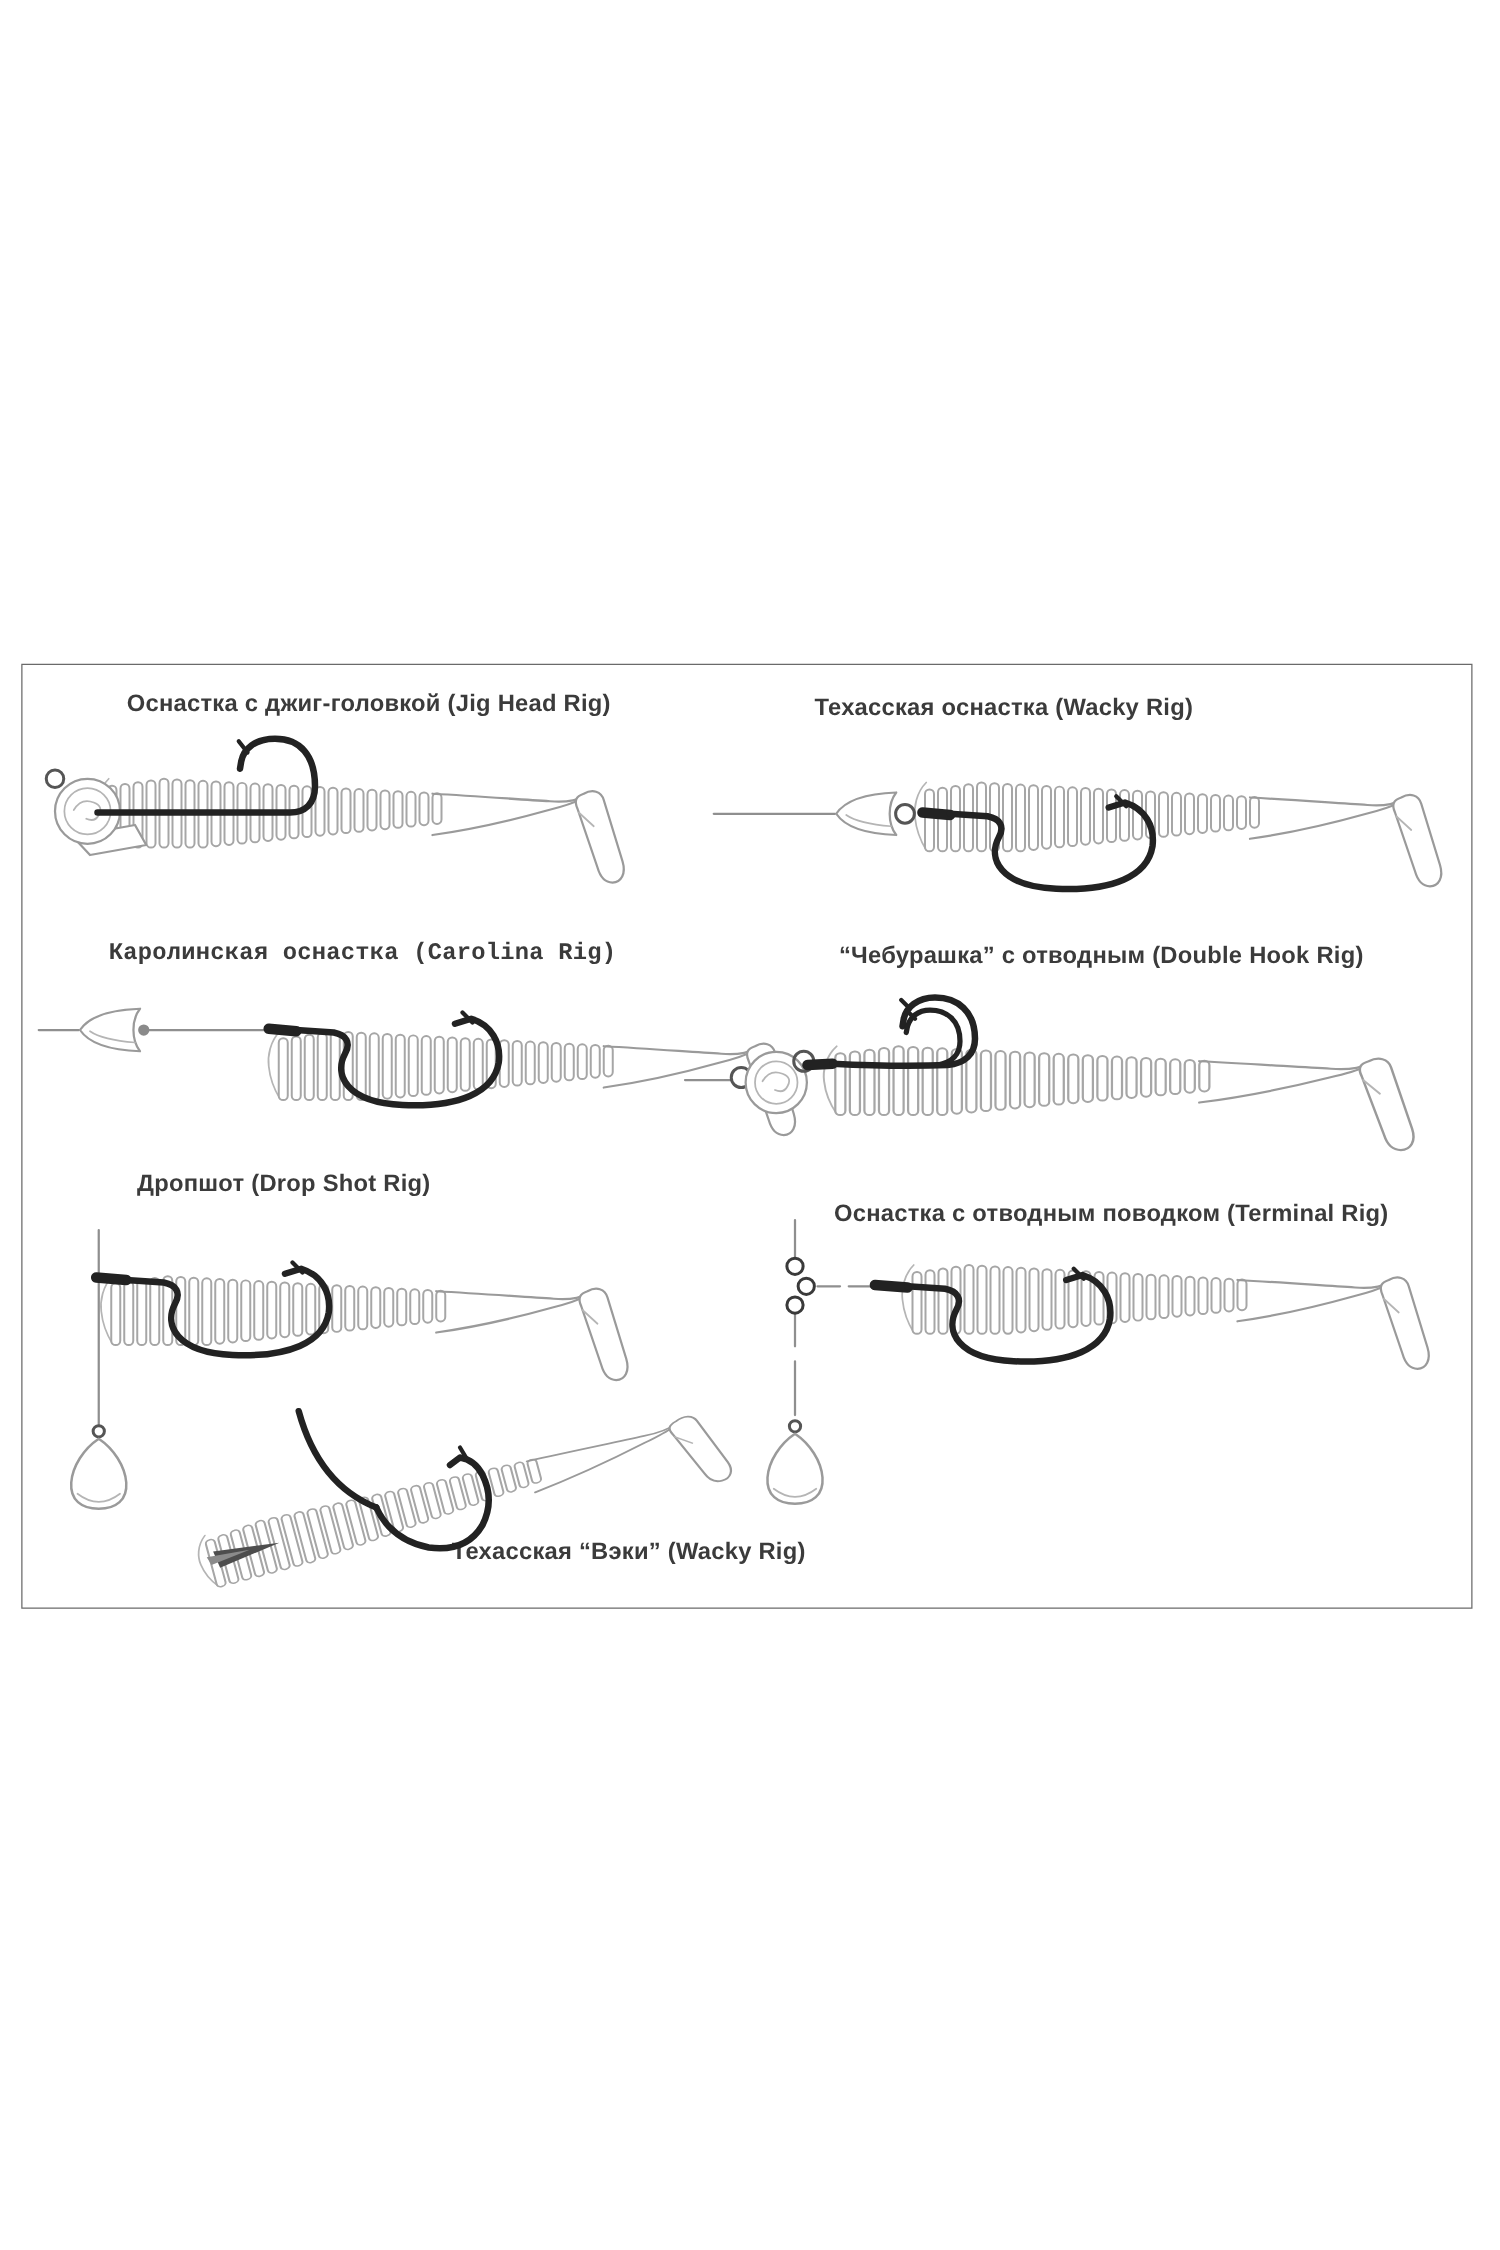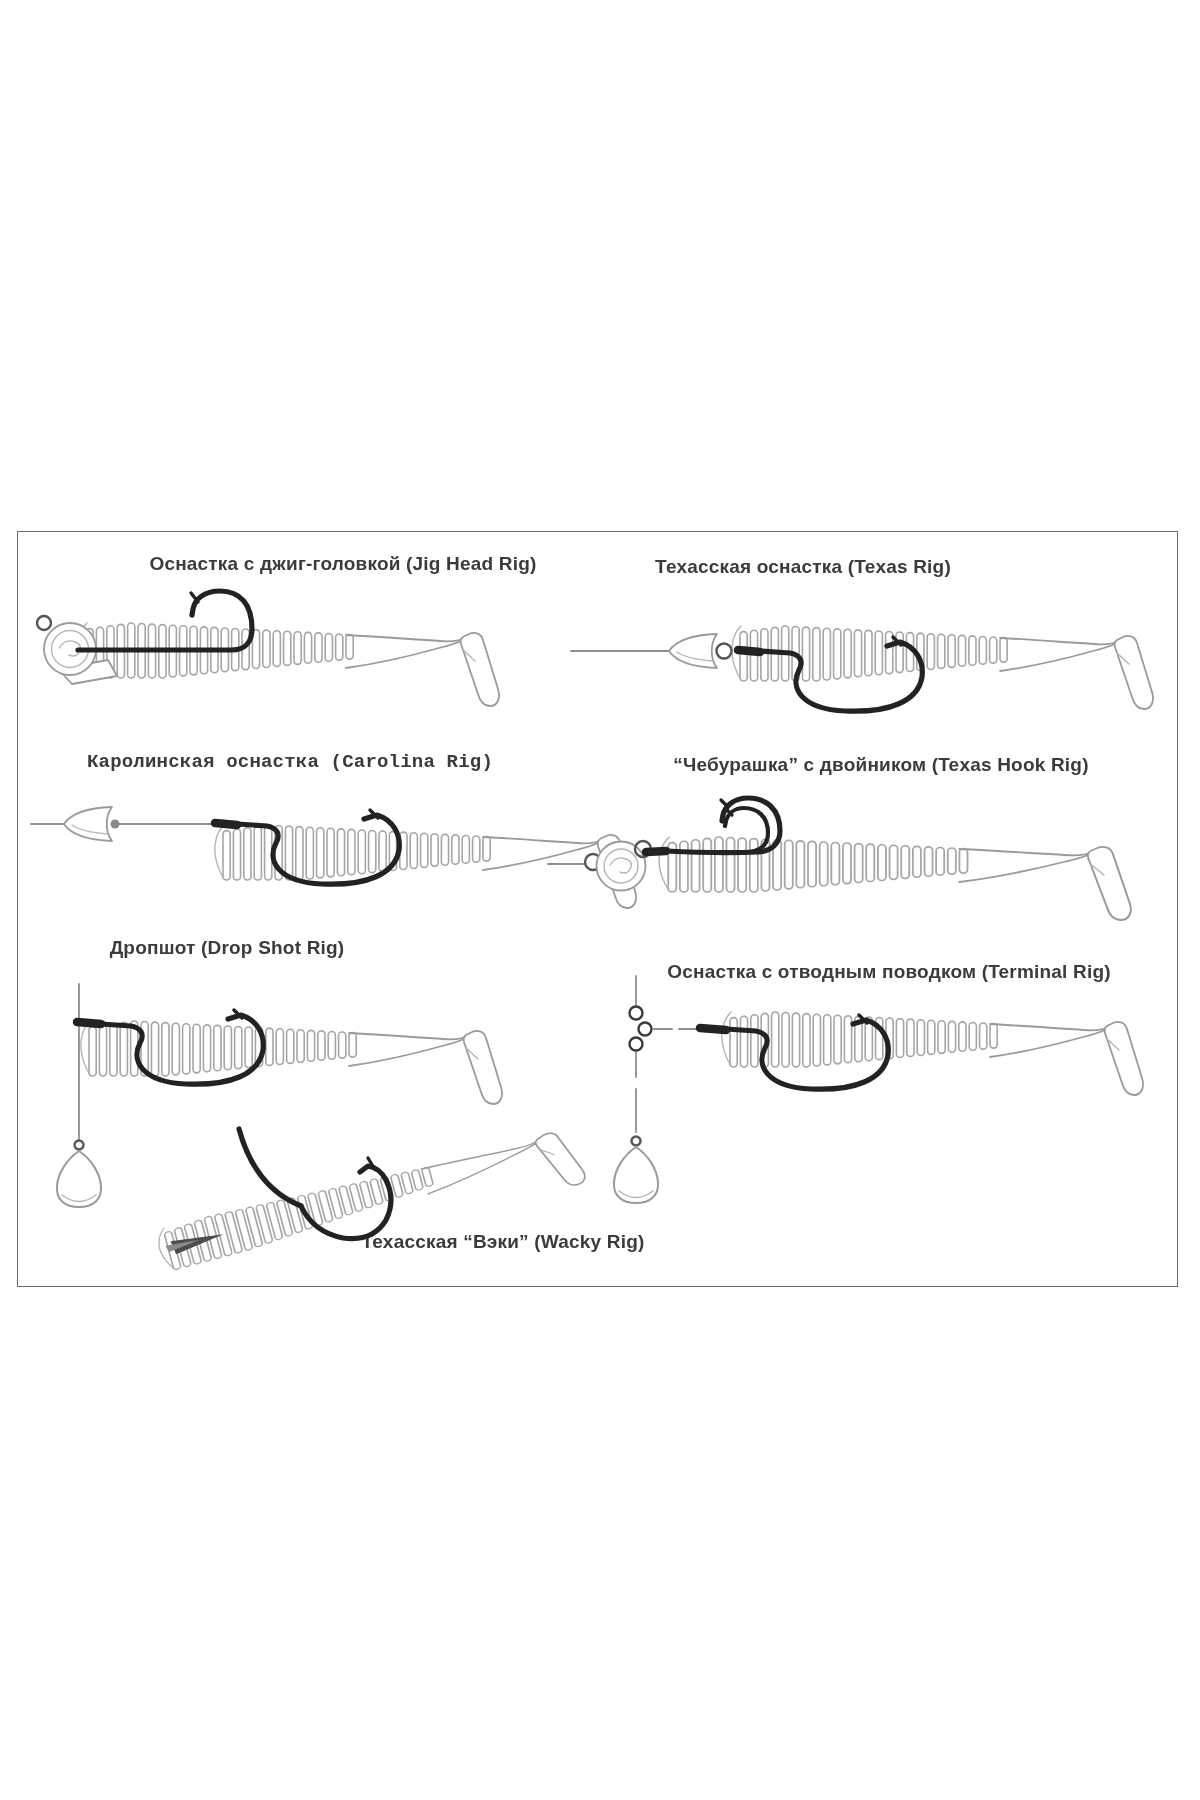--- a/index.html
+++ b/index.html
@@ -23,24 +23,24 @@
   .swv{fill:#ffffff;stroke:#3a3a3a;stroke-width:2.4;}
   .dark{fill:#4d4d4d;stroke:none;}
   .mid{fill:#8a8a8a;stroke:none;}
 </style>
 </head>
 <body>
 
 <div class="stage">
   <div class="panel">
 
-    <div class="rig-label" style="left:277px;top:21px;margin-left:48px;">Оснастка с джиг-головкой (Jig Head Rig)</div>
-    <div class="rig-label" style="left:785px;top:24px;">Техасская оснастка (Texas Rig)</div>
+    <div class="rig-label" style="left:277px;top:21px;">Оснастка с джиг-головкой (Jig Head Rig)</div>
+    <div class="rig-label" style="left:785px;top:24px;">Техасская оснастка (Wacky Rig)</div>
     <div class="rig-label" style="left:272px;top:219px;font-family:Liberation Mono, monospace;">Каролинская оснастка (Carolina Rig)</div>
-    <div class="rig-label" style="left:863px;top:222px;">“Чебурашка” с двойником (Texas Hook Rig)</div>
+    <div class="rig-label" style="left:863px;top:222px;">“Чебурашка” с отводным (Double Hook Rig)</div>
     <div class="rig-label" style="left:209px;top:405px;text-align:right;">Дропшот (Drop Shot Rig)</div>
     <div class="rig-label" style="left:871px;top:407px;margin-top:22px;">Оснастка с отводным поводком (Terminal Rig)</div>
     <div class="rig-label" style="left:485px;top:699px;">Техасская “Вэки” (Wacky Rig)</div>
 
     <svg width="1158" height="753" viewBox="0 0 1158 753">
       <defs>
 
         <g id="lure-def">
           <path class="thin" d="M 3,-25 C -5,-17 -7,-5 -6,3 C -5,13 -2,21 3,29"></path>
           <g id="lure-ribs" class="ribs">

